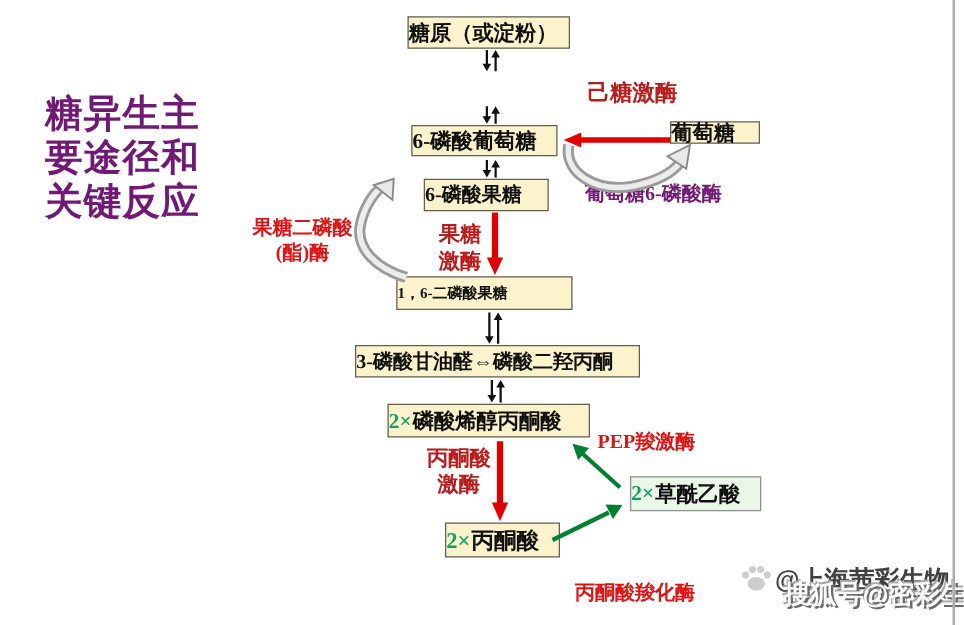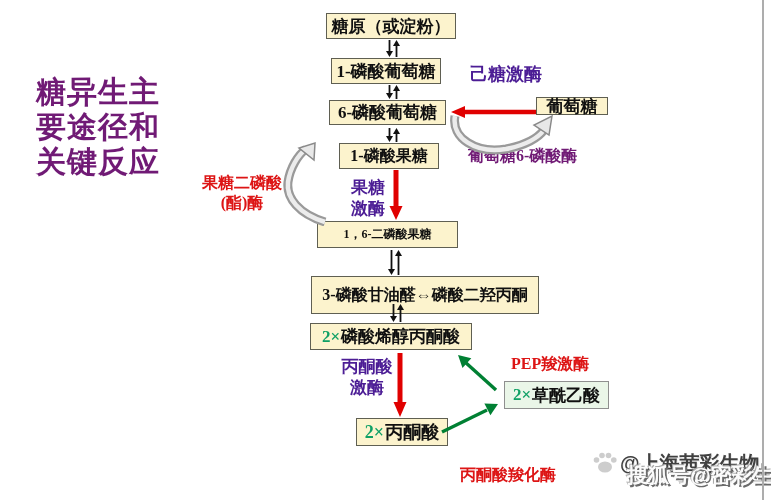--- a/index.html
+++ b/index.html
@@ -6,28 +6,28 @@
   #stage{
     position:relative;width:771px;height:500px;background:#ffffff;overflow:hidden;
     font-family:"Liberation Serif","DejaVu Serif",serif;
   }
   .title{
     position:absolute;left:36px;top:74px;width:150px;
     font-size:30px;font-weight:bold;color:#701a75;line-height:35px;
     letter-spacing:1px;white-space:pre-line;
   }
   .box{
-    position:absolute;display:flex;align-items:center;justify-content:center;
+    position:absolute;display:flex;align-items:center;justify-content:flex-start;
     background:#fcf3cd;border:1.4px solid #5f5f52;box-sizing:border-box;
     font-weight:bold;color:#101010;white-space:nowrap;
   }
   .box.green{background:#eaf6e8;border-color:#8f8f8f;}
   .prefix{color:#0fa065;margin-right:1px;font-weight:bold;}
   .enzyme{position:absolute;font-weight:bold;white-space:pre-line;text-align:center;line-height:1.25;}
-  .blue{color:#4c1d95;}
+  .blue{color:#b91c1c;}
   .red{color:#dd1515;}
   .rose{color:#701a75;}
   svg{position:absolute;display:block;}
   .wm-baidu{position:absolute;left:620px;top:450px;font-size:20px;font-weight:bold;
     color:#404040;text-shadow:1px 1px 0 #efefef;white-space:nowrap;
     font-family:"Liberation Sans","DejaVu Sans",sans-serif;}
   .wm-sohu{position:absolute;left:627px;top:461px;font-size:21px;font-weight:bold;
     color:#fbfbfb;text-shadow:2px 2px 0 #6b6b6b,-1px -1px 0 #a8a8a8;white-space:nowrap;
     font-family:"Liberation Sans","DejaVu Sans",sans-serif;}
   .edge-line{position:absolute;left:762px;top:0;width:2px;height:500px;background:#adadad;}
@@ -38,41 +38,38 @@
 <div id="stage">
 
   <div class="title">糖异生主
 要途径和
 关键反应</div>
 
   <div class="box" style="left:326px;top:13px;width:130px;height:26px;font-size:17px;">
     <span>糖原（或淀粉）</span>
   </div>
 
-  <div class="box" style="left:331px;top:58px;width:110px;height:26px;font-size:17px;">
-    <span>1-磷酸葡萄糖</span>
-  </div>
 
   <div class="box" style="left:329px;top:100px;width:117px;height:25px;font-size:17px;">
     <span>6-磷酸葡萄糖</span>
   </div>
 
   <div class="box" style="left:536px;top:97px;width:72px;height:18px;font-size:17px;">
     <span>葡萄糖</span>
   </div>
 
   <div class="box" style="left:339px;top:143px;width:100px;height:26px;font-size:16px;">
-    <span>1-磷酸果糖</span>
+    <span>6-磷酸果糖</span>
   </div>
 
   <div class="box" style="left:317px;top:221px;width:141px;height:27px;font-size:12px;">
     <span>1，6-二磷酸果糖</span>
   </div>
 
-  <div class="box" style="left:284px;top:276px;width:228px;height:38px;font-size:16px;margin-left:27px;">
+  <div class="box" style="left:284px;top:276px;width:228px;height:26px;font-size:16px;">
     <span>3-磷酸甘油醛⇔磷酸二羟丙酮</span>
   </div>
 
   <div class="box" style="left:310px;top:323px;width:162px;height:27px;font-size:17px;">
     <span class="prefix">2×</span>
     <span>磷酸烯醇丙酮酸</span>
   </div>
 
   <div class="box" style="left:356px;top:418px;width:92px;height:28px;font-size:18px;">
     <span class="prefix">2×</span>
@@ -90,21 +87,21 @@
 
   <div class="enzyme red" style="left:192px;top:173px;width:100px;font-size:16px;">果糖二磷酸
 (酯)酶</div>
 
   <div class="enzyme blue" style="left:344px;top:177px;width:48px;font-size:17px;">果糖
 激酶</div>
 
   <div class="enzyme blue" style="left:338px;top:356px;width:58px;font-size:17px;">丙酮酸
 激酶</div>
 
-  <div class="enzyme red" style="left:478px;top:354px;font-size:16px;margin-left:33px;">PEP羧激酶</div>
+  <div class="enzyme red" style="left:478px;top:344px;font-size:16px;">PEP羧激酶</div>
 
   <div class="enzyme red" style="left:460px;top:419px;font-size:16px;margin-top:46px;">丙酮酸羧化酶</div>
 
   <svg style="left:384px;top:39px;" width="18" height="19">
     <line x1="5.5" y1="1" x2="5.5" y2="14" stroke="#111" stroke-width="1.8"></line>
     <polygon points="5.5,18 2,12 9,12" fill="#111"></polygon>
     <line x1="12.5" y1="5" x2="12.5" y2="18" stroke="#111" stroke-width="1.8"></line>
     <polygon points="12.5,1 9,7 16,7" fill="#111"></polygon>
   </svg>
   <svg style="left:384px;top:84px;" width="18" height="16">

